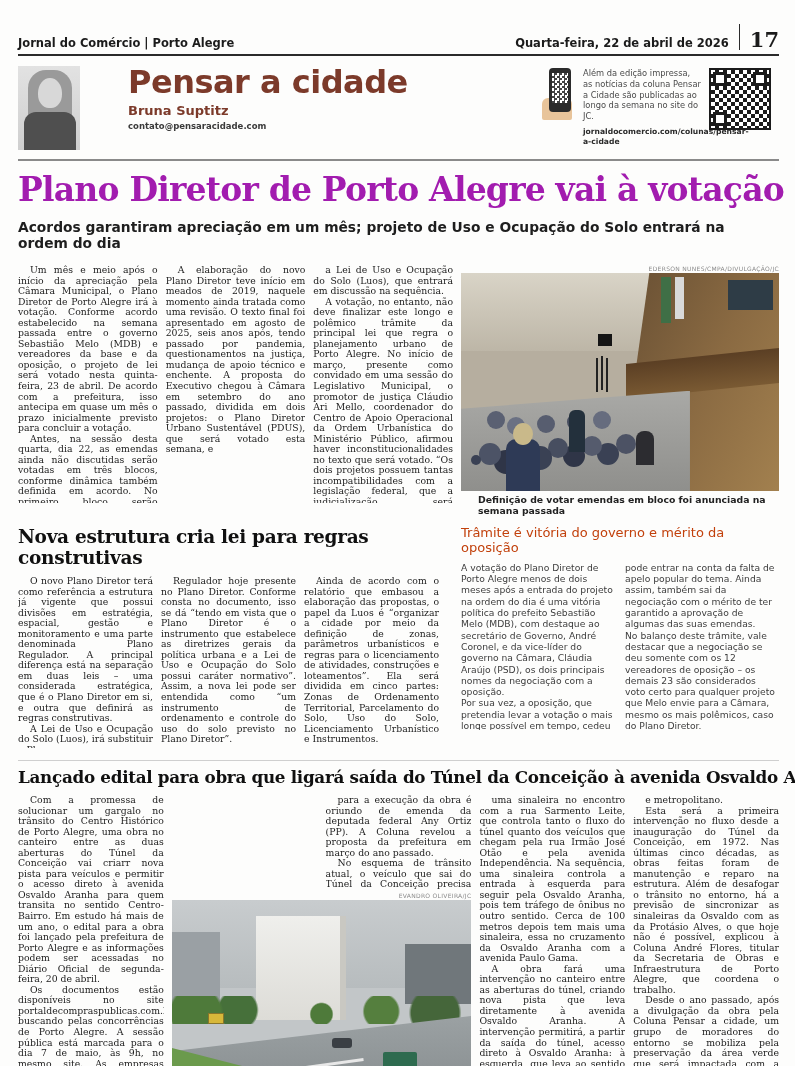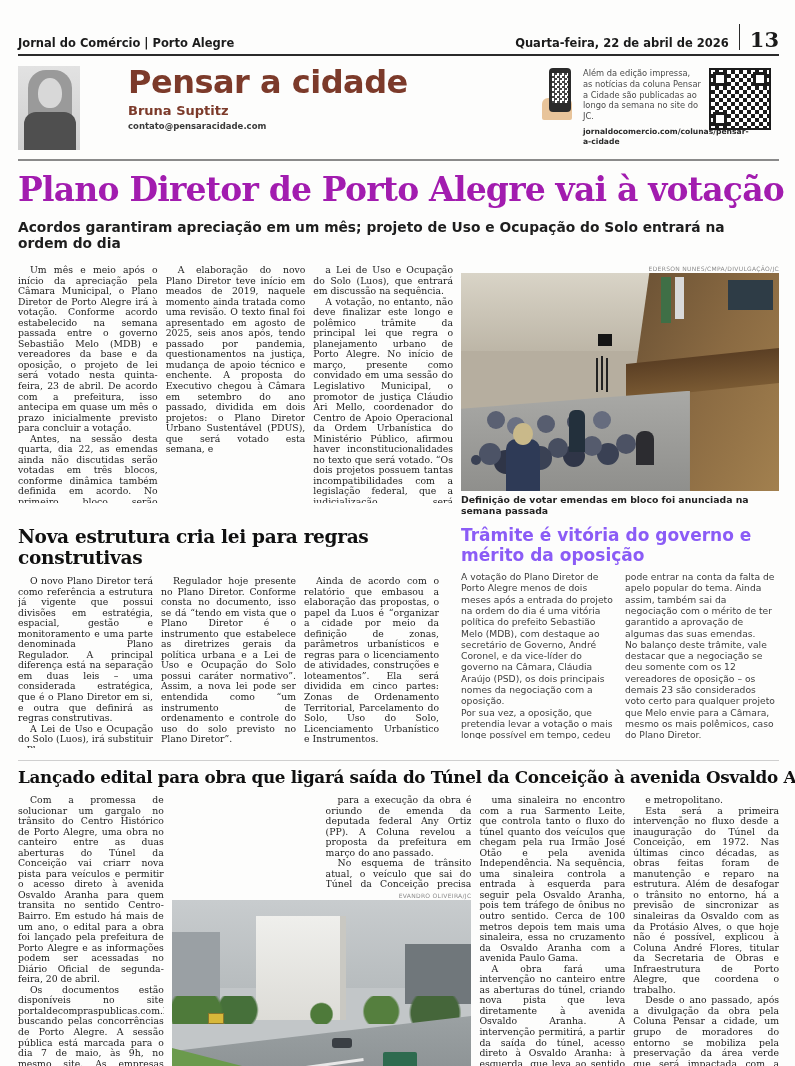--- a/index.html
+++ b/index.html
@@ -47,21 +47,21 @@
                    font-size:33px; letter-spacing:-0.8px; white-space:nowrap; margin-top:9px; color:#a21caf; }
   .lead-subhead { font-family:"DejaVu Sans","Liberation Sans",sans-serif; font-weight:bold;
                   font-size:13.8px; margin-top:10px; padding-bottom:8px; color:#1e1e1e; }
   .lead-grid { display:grid; grid-template-columns:1fr 1fr 1fr 318px; column-gap:8px; margin-top:6px; }
   .bodycol { font-size:9.3px; line-height:10.55px; text-align:justify; height:238px; overflow:hidden; }
   .bodycol p { text-indent:12px; }
   .photo-fig { position:relative; }
   .credit { font-family:"DejaVu Sans","Liberation Sans",sans-serif; font-size:6px; color:#8a8a8a;
             text-align:right; letter-spacing:0.3px; margin-bottom:1px; text-transform:uppercase; }
   .caption { font-family:"DejaVu Sans","Liberation Sans",sans-serif; font-weight:bold; font-size:9.3px;
-             color:#222; margin-top:3px; }
+             color:#222; margin-top:3px;margin-left:17px; }
 
   .photo { position:relative; overflow:hidden; background:#b6ae9f; }
   .photo-chamber { width:100%; height:218px; }
   .ph-ceiling { position:absolute; left:0; top:0; width:100%; height:36%; background:linear-gradient(#d9d4c7,#bdb6a7); }
   .ph-wood { position:absolute; right:-20px; top:0; width:52%; height:100%;
              background:linear-gradient(110deg,#6e5436 0%,#8a6a42 45%,#a3814f 100%); transform:skewX(-8deg); }
   .ph-bench { position:absolute; right:0; top:38%; width:48%; height:16%; background:linear-gradient(#5b3f24,#7a5a33); transform:skewY(-6deg); }
   .ph-floor { position:absolute; left:0; bottom:0; width:72%; height:46%; background:linear-gradient(#a9a9a6,#8f8f8c); clip-path:polygon(0 18%,100% 0,100% 100%,0 100%); }
   .ph-flag1 { position:absolute; right:34%; top:2%; width:10px; height:46px; background:#3f6f46; }
   .ph-flag2 { position:absolute; right:30%; top:2%; width:9px; height:42px; background:#d9d9d9; }
@@ -79,21 +79,21 @@
   .ph-blonde::before { content:""; position:absolute; left:7px; top:-16px; width:20px; height:22px; background:#c9b98a; border-radius:50%; }
 
   
   .second-row { display:grid; grid-template-columns:1fr 318px; column-gap:22px; margin-top:10px; }
   .second-left {}
   .sec-headline { font-family:"DejaVu Serif","Liberation Serif",serif; font-weight:bold; font-size:18.5px;
                   letter-spacing:-0.3px; margin-bottom:8px; color:#101010; }
   .second-cols { display:grid; grid-template-columns:1fr 1fr 1fr; column-gap:8px; }
   .second-cols .bodycol { height:172px; }
   .opinion-box { font-family:"DejaVu Sans","Liberation Sans",sans-serif; }
-  .op-headline { font-weight:bold; color:#8b5cf6; font-size:17px; line-height:1.15; margin-bottom:6px; }
+  .op-headline { font-weight:normal; color:#c2410c; font-size:13px; line-height:1.15; margin-bottom:6px; }
   .op-cols { display:grid; grid-template-columns:1fr 1fr; column-gap:10px; }
   .op-col { font-size:9.2px; line-height:11.3px; color:#3d3d3d; height:168px; overflow:hidden; }
   .op-col p + p { margin-top:0; text-indent:0; }
 
   
   .third { margin-top:12px; border-top:1px solid #cfcfcf; padding-top:6px; }
   .third-headline { font-family:"DejaVu Serif","Liberation Serif",serif; font-weight:bold; font-size:16.8px;
                     letter-spacing:-0.3px; white-space:nowrap; margin-bottom:8px; color:#101010; }
   .third-grid { display:grid; grid-template-columns:repeat(5,1fr); column-gap:8px;
                 grid-template-rows:97px auto; }
@@ -125,21 +125,21 @@
 </head>
 <body>
 
 <div class="page">
 
   <header class="masthead">
     <span class="masthead-left">Jornal do Comércio | Porto Alegre</span>
     <div class="masthead-right">
       <span class="masthead-date">Quarta-feira, 22 de abril de 2026</span>
       <span class="masthead-divider"></span>
-      <span class="masthead-page">13</span>
+      <span class="masthead-page">17</span>
     </div>
   </header>
 
   <section class="col-header">
     <div class="portrait">
       <div class="hair"></div>
       <div class="face"></div>
       <div class="body"></div>
     </div>
     <div class="title-block">

